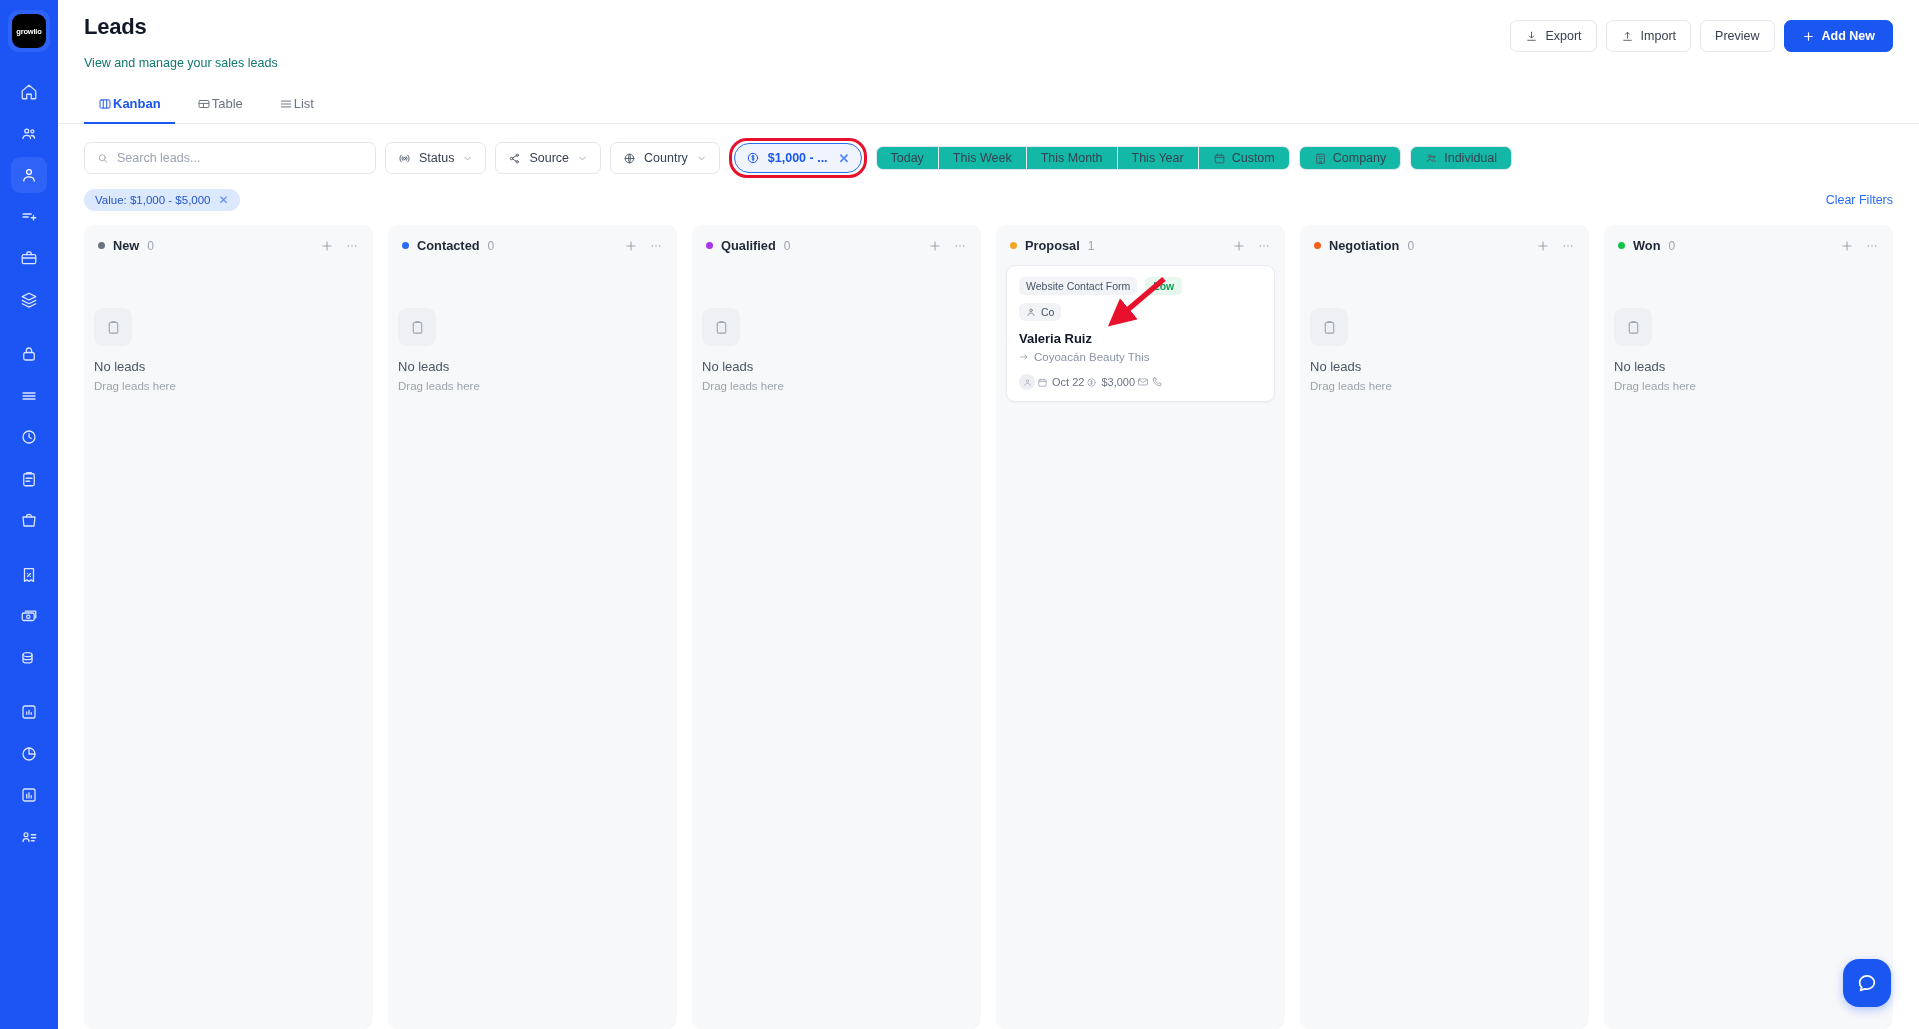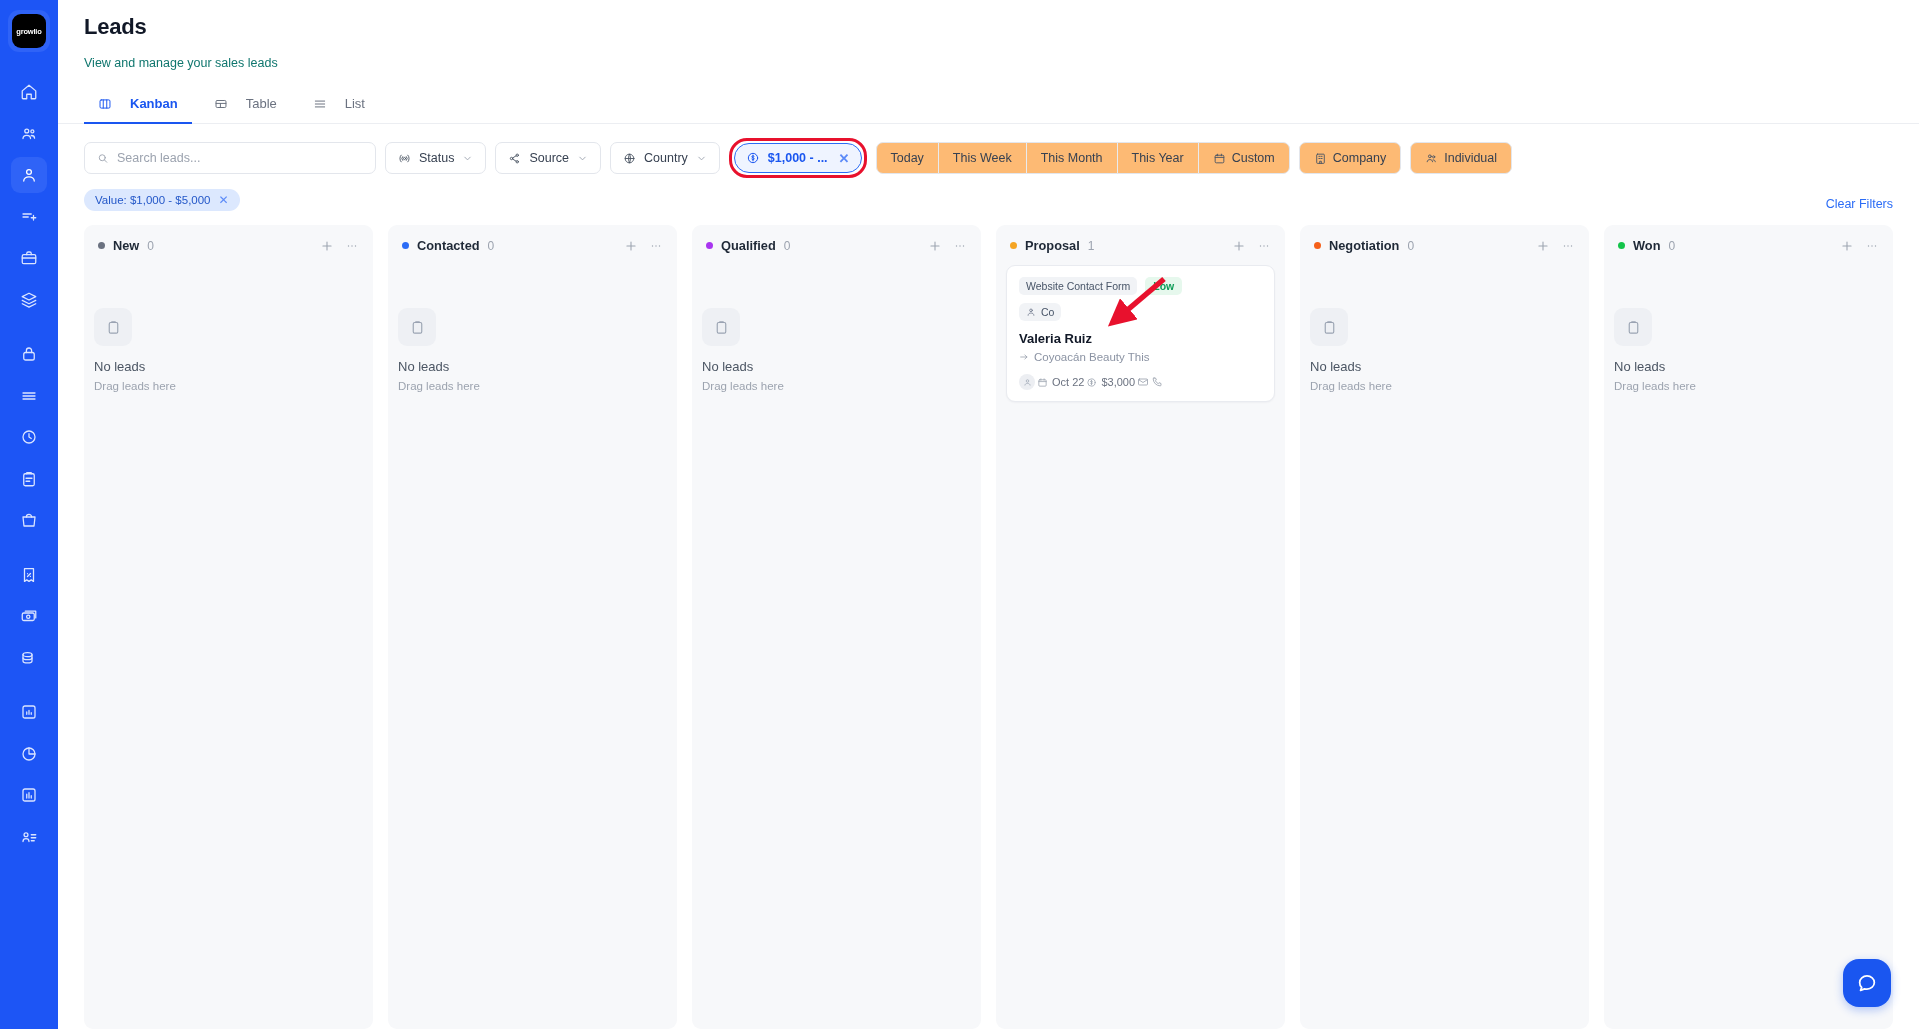--- a/index.html
+++ b/index.html
@@ -65,21 +65,21 @@
     padding: 0 17px;
   }
   .btn-primary svg { stroke: #fff; stroke-width: 2.1; }
 
   
   .tabs {
     display: flex; gap: 8px; padding: 12px 26px 0 26px;
     border-bottom: 1px solid #eceef2; margin-top: 8px;
   }
   .tab {
-    display: inline-flex; align-items: center; gap: 18px;
+    display: inline-flex; align-items: center; gap: 1px;
     padding: 6px 14px 11px 14px; font-size: 13px; color: #6b7280;
     cursor: pointer; border-bottom: 2px solid transparent; margin-bottom: -1px;
     font-weight: 500;
   }
   .tab svg { width: 14px; height: 14px; stroke: #6b7280; fill: none;
     stroke-width: 1.7; stroke-linecap: round; stroke-linejoin: round; }
   .tab.active { color: #1a56f0; border-bottom-color: #1a56f0; font-weight: 600; }
   .tab.active svg { stroke: #1a56f0; }
 
   
@@ -116,35 +116,35 @@
   .value-filter {
     height: 30px; border: 1.5px solid #2b6cf6; background: #eff4ff;
     border-radius: 16px; display: inline-flex; align-items: center; gap: 8px;
     padding: 0 11px; font-size: 12.5px; color: #1a56f0; font-weight: 600; cursor: pointer;
   }
   .value-filter svg.dollar { width: 14px; height: 14px; stroke: #1a56f0; fill: none;
     stroke-width: 1.7; stroke-linecap: round; stroke-linejoin: round; }
   .value-filter .x { font-size: 13px; color: #5b8af8; margin-left: 3px; cursor: pointer; }
 
   .seg {
-    height: 32px; border: 1px solid #e3e6ec; border-radius: 7px; background: #fdba74;
+    height: 24px; border: 1px solid #e3e6ec; border-radius: 7px; background: #14b8a6;
     display: inline-flex; align-items: stretch; overflow: hidden;
   }
   .seg-item {
     display: inline-flex; align-items: center; gap: 6px; padding: 0 14px;
     font-size: 12.5px; color: #374151; cursor: pointer; border-right: 1px solid #e9ebef;
     font-weight: 500;
   }
   .seg-item:last-child { border-right: none; }
   .seg-item svg { width: 13px; height: 13px; stroke: #4b5563; fill: none;
     stroke-width: 1.7; stroke-linecap: round; stroke-linejoin: round; }
 
   
   .chips-row {
-    display: flex; align-items: flex-end; justify-content: space-between;
+    display: flex; align-items: center; justify-content: space-between;
     padding: 11px 26px 0 26px;
   }
   .chip {
     background: #dce8fe; color: #2357c8; font-size: 11.5px; font-weight: 500;
     border-radius: 13px; padding: 4px 11px; display: inline-flex; align-items: center; gap: 8px;
     cursor: pointer;
   }
   .chip .x { color: #5b8af8; font-size: 12px; }
   .clear-filters { font-size: 12.5px; color: #2b6cf6; cursor: pointer; font-weight: 500; margin-left: 23px; }
 
@@ -366,20 +366,43 @@
       </svg>
   </div>
 </div>
 
 <div class="main">
 
   <div class="header">
     <div>
       <div class="page-title">Leads</div>
       <div class="page-sub">View and manage your sales leads</div>
+    </div>
+    <div class="hdr-actions">
+      <div class="btn">
+        <svg viewBox="0 0 24 24">
+            <path d="M12 4v10M8 11l4 4 4-4M5 19h14"></path>
+          </svg>
+        <span>Export</span>
+      </div>
+      <div class="btn">
+        <svg viewBox="0 0 24 24">
+            <path d="M12 15V5M8 8l4-4 4 4M5 19h14"></path>
+          </svg>
+        <span>Import</span>
+      </div>
+      <div class="btn">
+        <span>Preview</span>
+      </div>
+      <div class="btn btn-primary">
+        <svg viewBox="0 0 24 24">
+            <path d="M12 5v14M5 12h14"></path>
+          </svg>
+        <span>Add New</span>
+      </div>
     </div>
   </div>
 
   <div class="tabs">
     <div class="tab active">
       <svg viewBox="0 0 24 24">
           <rect x="3.5" y="5" width="17" height="14" rx="2"></rect>
           <path d="M9 5v14M15 5v14"></path>
         </svg>
       <span>Kanban</span>

